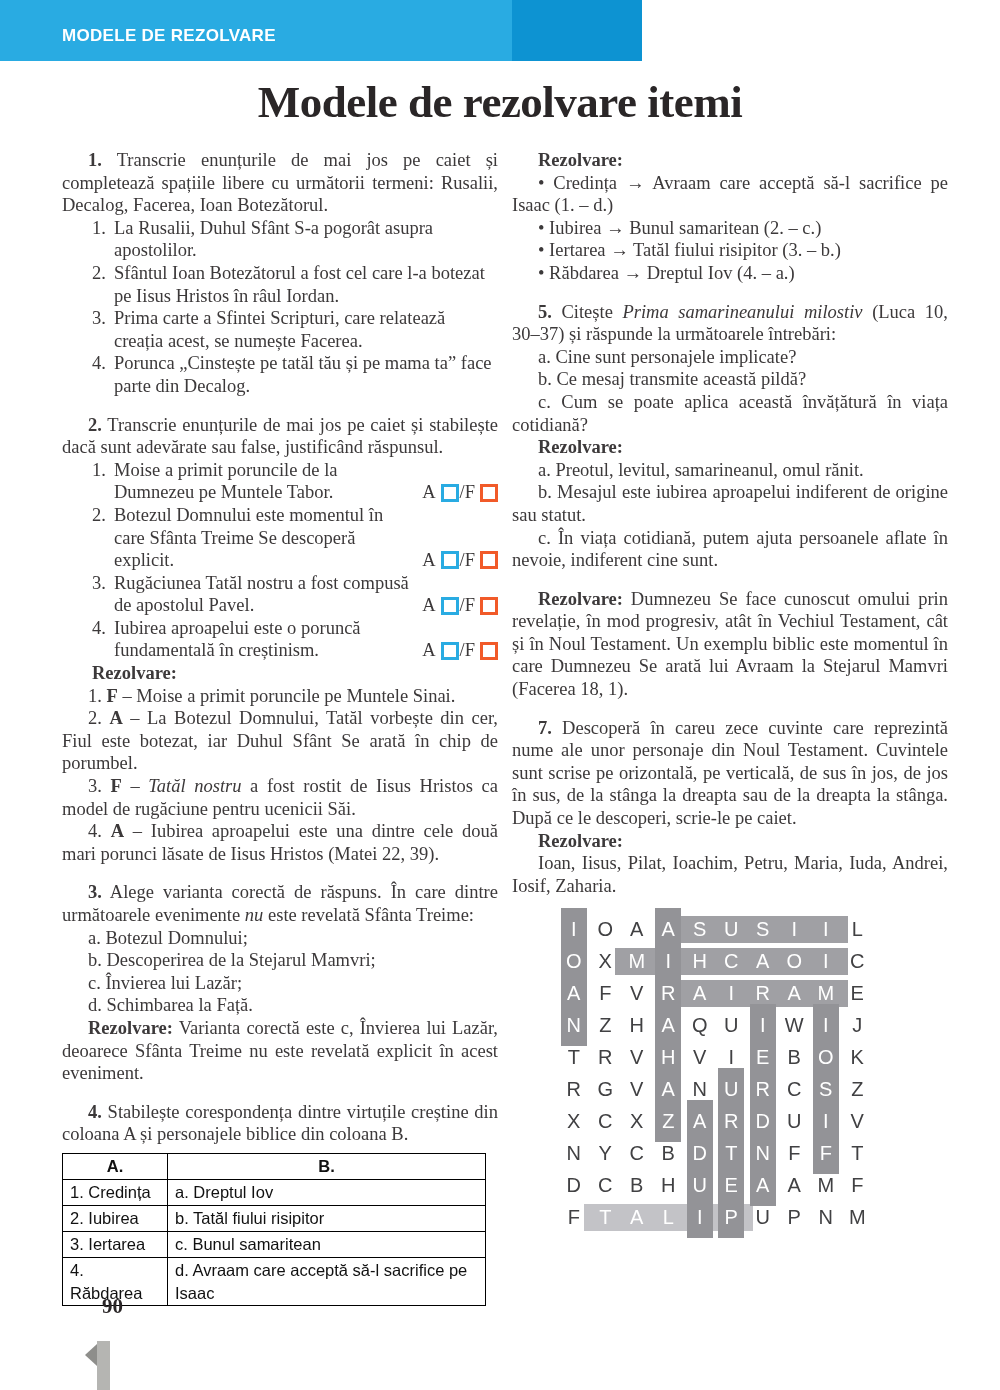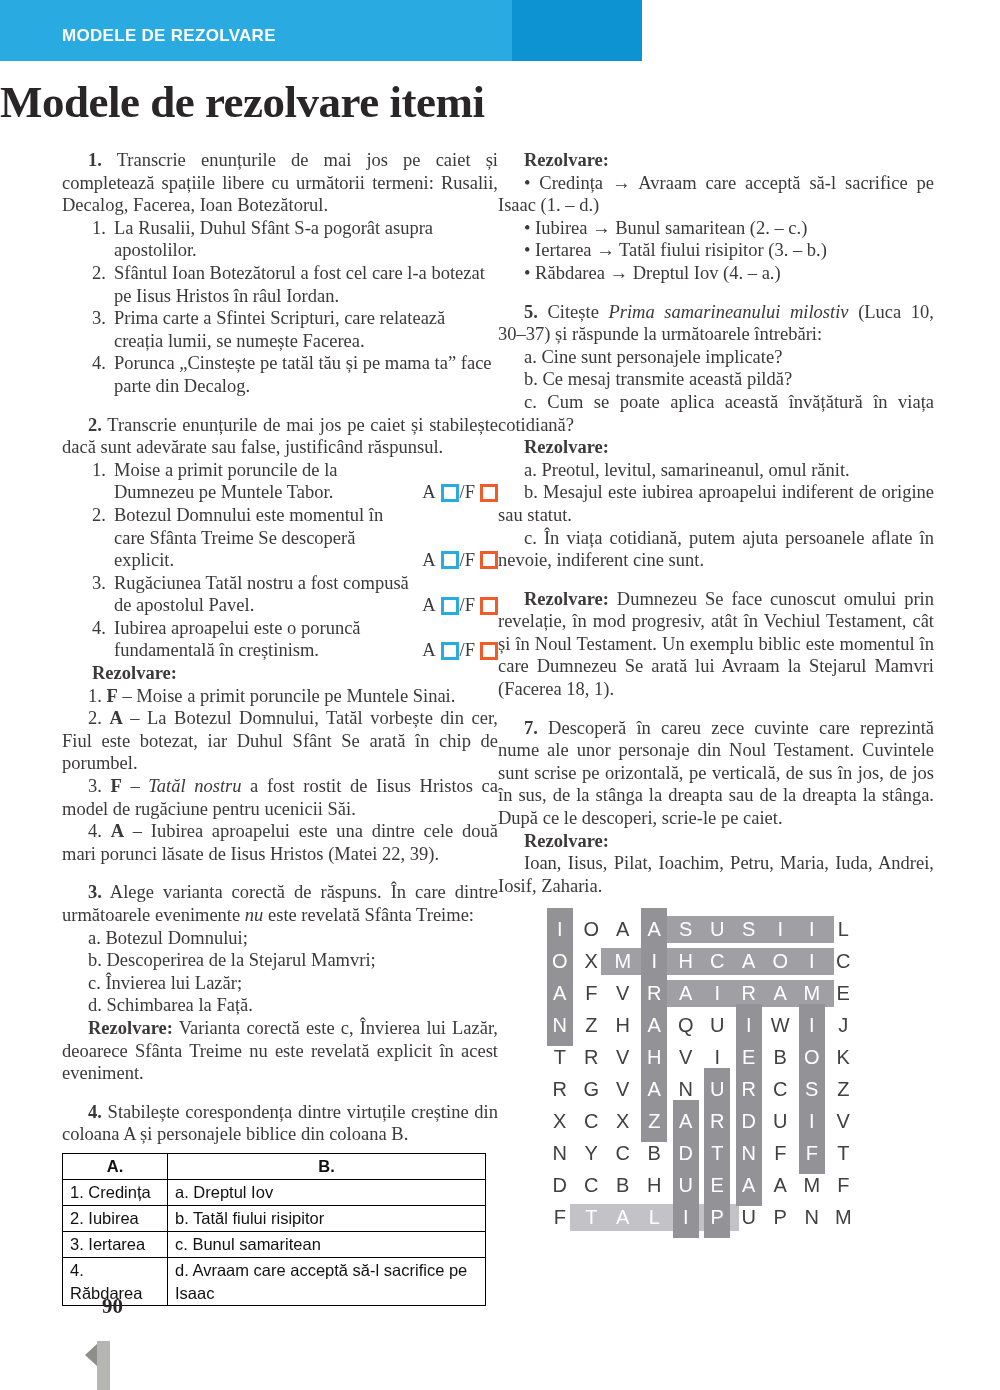--- a/index.html
+++ b/index.html
@@ -4,24 +4,24 @@
 <style>
   html,body{margin:0;padding:0;background:#ffffff;}
   .page{position:relative;width:1000px;height:1390px;background:#fff;overflow:hidden;
         font-family:"Liberation Serif","DejaVu Serif",serif;color:#3c393a;}
   
   .topbar{position:absolute;top:0;left:0;width:642px;height:61px;background:#29abe2;}
   .topbar-dark{position:absolute;top:0;left:512px;width:130px;height:61px;background:#0d93d2;}
   .topbar-label{position:absolute;left:62px;top:26px;font-family:"Liberation Sans","DejaVu Sans",sans-serif;
         font-weight:bold;font-size:17px;color:#ffffff;letter-spacing:.3px;}
   
-  .title{position:absolute;top:76px;left:0;width:1000px;text-align:left;
+  .title{position:absolute;top:76px;left:0;width:1000px;text-align:center;
         font-size:45px;font-weight:bold;color:#2a2627;letter-spacing:-.5px;}
   
-  .columns{position:absolute;top:149px;left:62px;width:886px;display:flex;}
+  .columns{position:absolute;top:149px;left:62px;width:886px;display:flex;gap:14px;}
   .col{width:436px;font-size:18.5px;line-height:22.6px;text-align:justify;}
   p{margin:0;}
   .sec{margin-bottom:16px;}
   .indent{text-indent:26px;}
   .b{font-weight:bold;}
   .i{font-style:italic;}
   .li{display:flex;margin-left:30px;text-align:left;}
   .li .num{flex:0 0 22px;}
   .li .txt{flex:1 1 auto;}
   .af{align-self:flex-end;white-space:nowrap;margin-left:6px;display:inline-flex;align-items:center;line-height:22.6px;}
@@ -68,21 +68,21 @@
         <div class="li">
             <span class="num">1.</span>
             <span class="txt">La Rusalii, Duhul Sfânt S-a pogorât asupra apostolilor.</span>
           </div>
         <div class="li">
             <span class="num">2.</span>
             <span class="txt">Sfântul Ioan Botezătorul a fost cel care l-a botezat pe Iisus Hristos în râul Iordan.</span>
           </div>
         <div class="li">
             <span class="num">3.</span>
-            <span class="txt">Prima carte a Sfintei Scripturi, care relatează creația lumii, se numește Facerea.</span>
+            <span class="txt">Prima carte a Sfintei Scripturi, care relatează creația acest, se numește Facerea.</span>
           </div>
         <div class="li">
             <span class="num">4.</span>
             <span class="txt">Porunca „Cinstește pe tatăl tău și pe mama ta” face parte din Decalog.</span>
           </div>
       </div>
 
       <div class="sec">
         <p class="indent"><span class="b">2.</span><span> Transcrie enunțurile de mai jos pe caiet și stabilește dacă sunt adevărate sau false, justificând răspunsul.</span></p>
 

